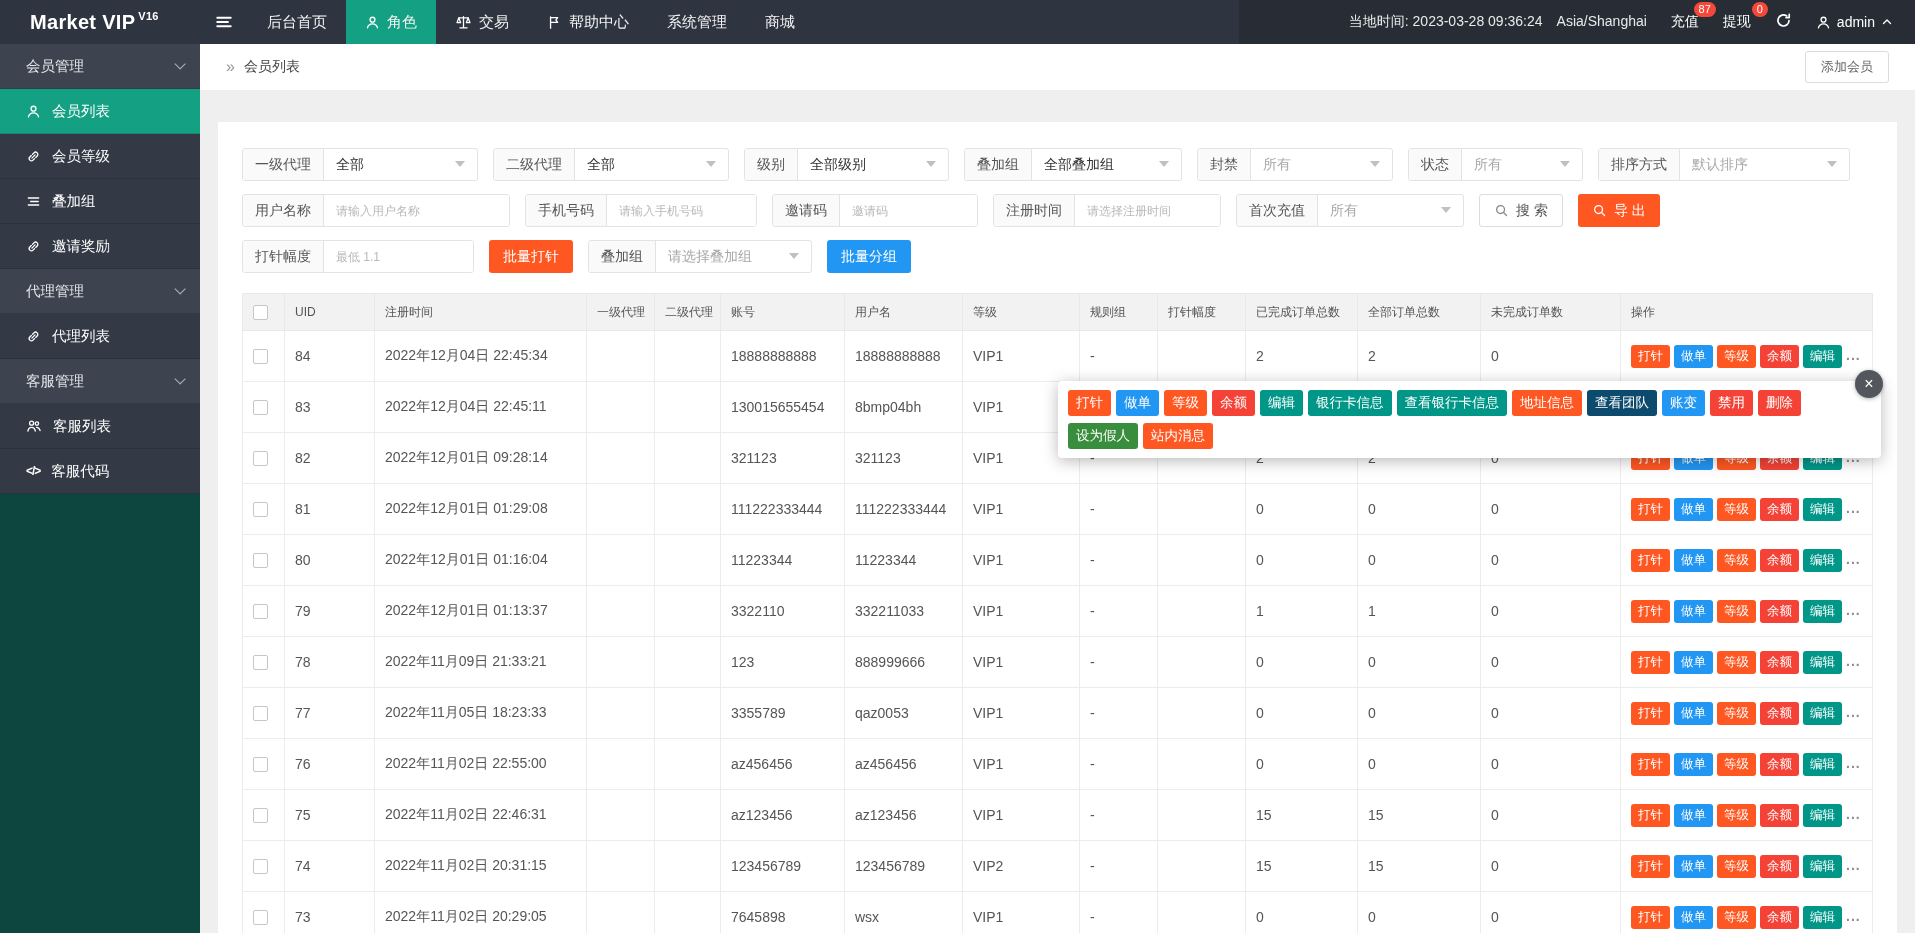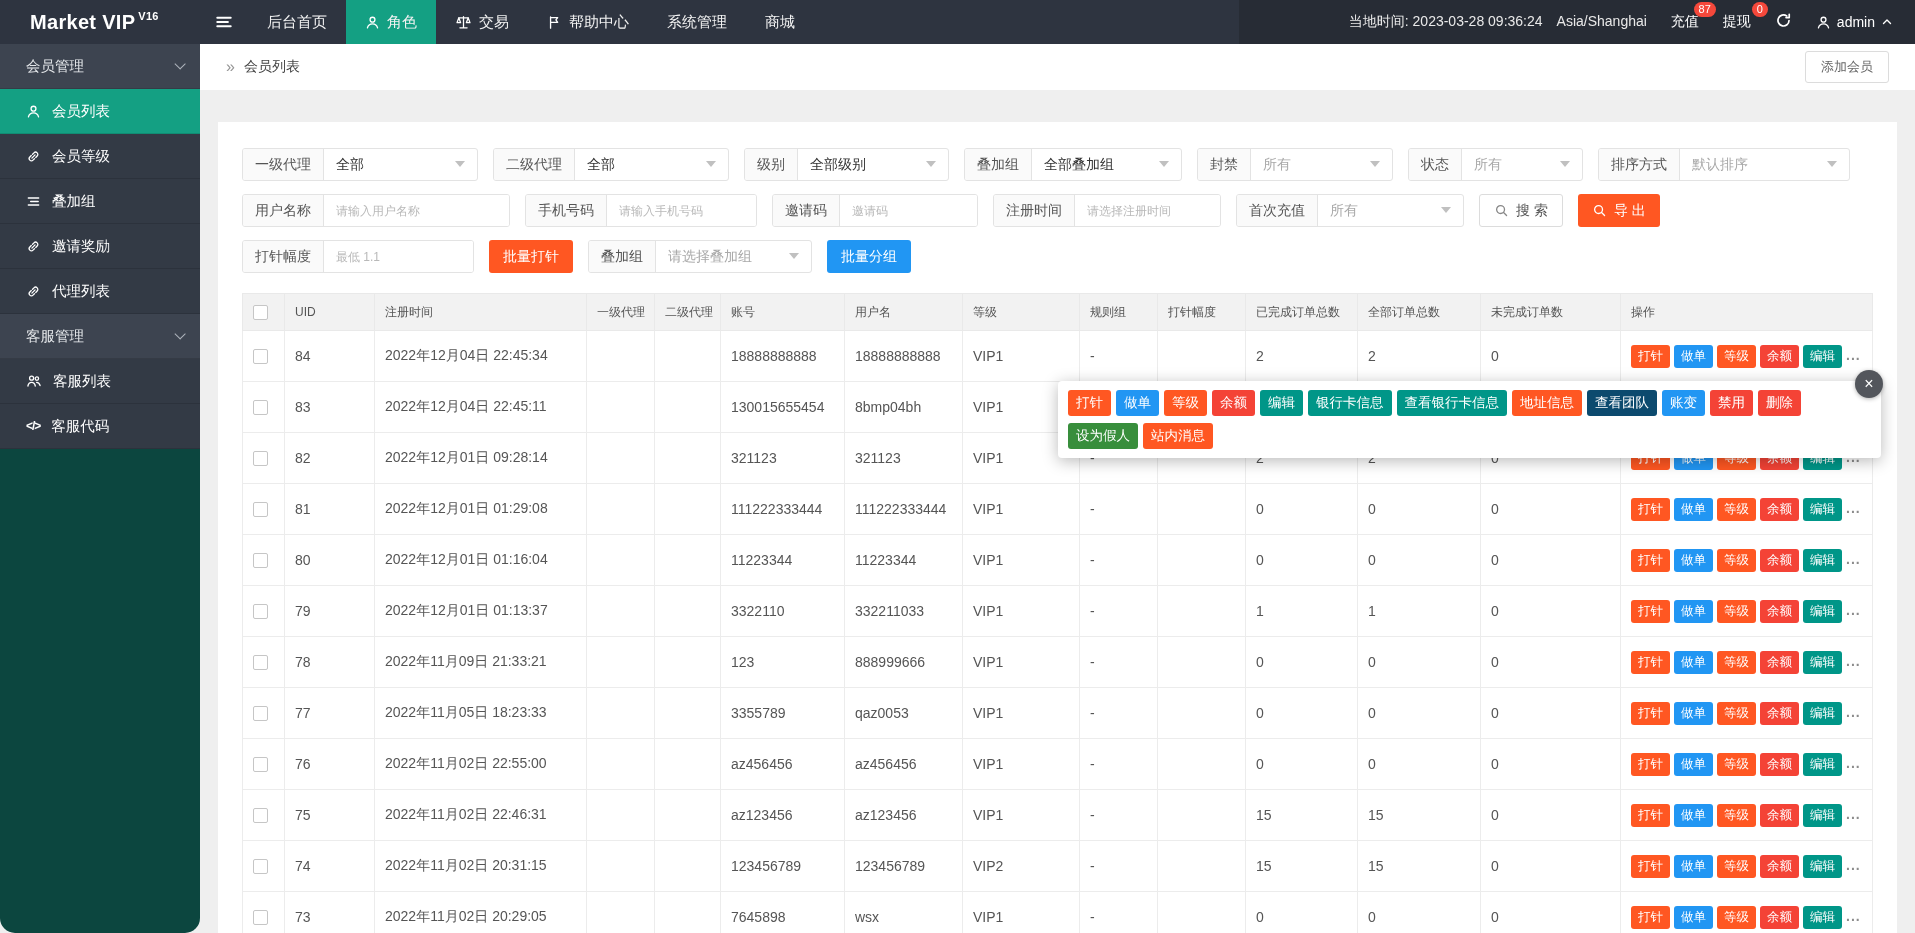--- a/index.html
+++ b/index.html
@@ -14,21 +14,21 @@
   .nav-item { display:flex; align-items:center; gap:7px; padding:0 19px; font-size:15px; color:#f2f2f2; cursor:pointer;text-align:right; }
   .nav-item.active { background:#14a083; }
   .nav-right { margin-left:auto; display:flex; align-items:center; gap:24px; background:#272c35; padding:0 22px 0 110px; }
   .nav-time { display:flex; gap:14px; color:#e9e9e9; font-size:14px; }
   .nav-badge-wrap { position:relative; cursor:pointer; font-size:14px; }
   .badge { position:absolute; top:-11px; right:-17px; background:#f5483b; color:#fff; font-size:11px; line-height:1; padding:2px 5px; border-radius:8px; min-width:10px; text-align:center; }
   .nav-user { display:flex; align-items:center; gap:6px; cursor:pointer; font-size:14px; }
   .icon { display:inline-flex; flex:none; }
 
   
-  .sidebar { position:absolute; left:0; top:44px; width:200px; bottom:0; background:#0c463f;border-radius:15px; }
+  .sidebar { position:absolute; left:0; top:44px; width:200px; bottom:0; background:#0c463f; }
   .sb-group { height:45px; background:#3d4450; color:#e4e7ea; display:flex; align-items:center; padding:0 18px 0 26px; font-size:14.5px; position:relative; border-bottom:1px solid rgba(0,0,0,.13); cursor:pointer; }
   .sb-group .chev { position:absolute; right:18px; width:8px; height:8px; border-right:1.6px solid #aeb4bc; border-bottom:1.6px solid #aeb4bc; transform:rotate(45deg) translateY(-3px); }
   .sb-item { height:45px; background:#333a45; color:#fff; display:flex; align-items:center; gap:11px; padding-left:26px; font-size:14.5px; border-bottom:1px solid rgba(0,0,0,.12); cursor:pointer; }
   .sb-item.active { background:#14a083; }
   .sb-item .ico-text { font-size:12px; font-weight:700; letter-spacing:-1px; }
 
   
   .main { position:absolute; left:200px; top:44px; right:0; bottom:0; }
   .topbar { height:46px; background:#fff; display:flex; align-items:center; justify-content:space-between; padding:0 26px; }
   .breadcrumb { display:flex; align-items:center; gap:9px; color:#444; }
@@ -194,20 +194,24 @@
     </span>
     <span>叠加组</span>
   </div>
   <div class="sb-item">
     <span class="icon">
       <svg width="15" height="15" viewBox="0 0 16 16" fill="none" stroke="#fff" stroke-width="1.4" stroke-linecap="round" stroke-linejoin="round">
           <path d="M6.3 9.7l3.4-3.4M7 5.6l1.5-1.5a2.4 2.4 0 0 1 3.4 3.4L10.4 9M5.6 7L4.1 8.5a2.4 2.4 0 0 0 3.4 3.4L9 10.4"></path>
         </svg>
     </span>
     <span>邀请奖励</span>
+  </div>
+  <div class="sb-group">
+    <span>代理管理</span>
+    <span class="chev"></span>
   </div>
   <div class="sb-item">
     <span class="icon">
       <svg width="15" height="15" viewBox="0 0 16 16" fill="none" stroke="#fff" stroke-width="1.4" stroke-linecap="round" stroke-linejoin="round">
           <path d="M6.3 9.7l3.4-3.4M7 5.6l1.5-1.5a2.4 2.4 0 0 1 3.4 3.4L10.4 9M5.6 7L4.1 8.5a2.4 2.4 0 0 0 3.4 3.4L9 10.4"></path>
         </svg>
     </span>
     <span>代理列表</span>
   </div>
   <div class="sb-group">

